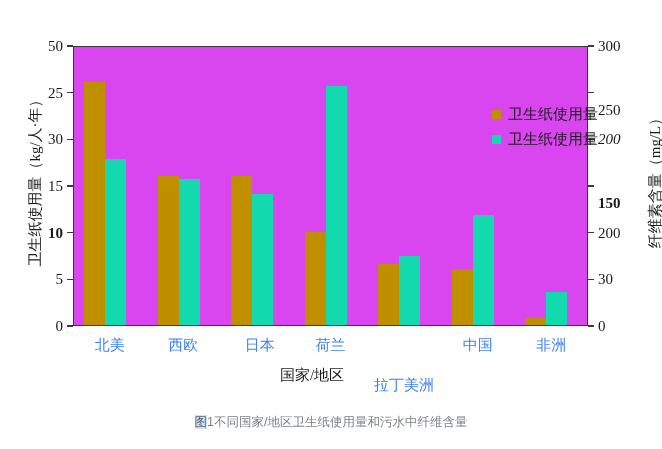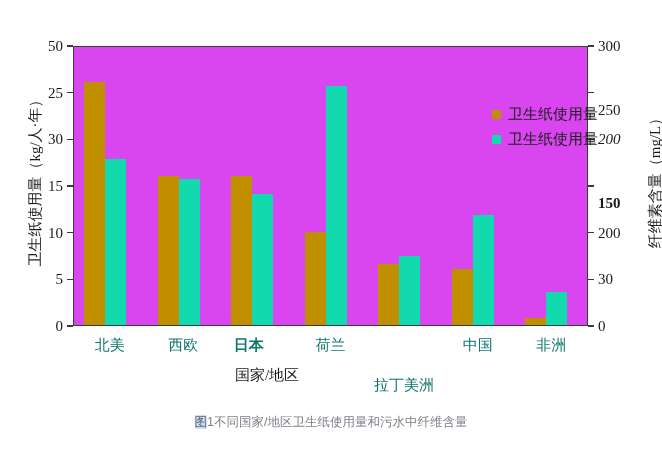--- a/index.html
+++ b/index.html
@@ -69,32 +69,33 @@
     height: 1.4px;
     background: #3a3a3a;
   }
   .tick-mark.left  { left: 67px;  width: 6px; }
   .tick-mark.right { left: 588px; width: 6px; }
 
   .cat-label {
     position: absolute;
     top: 336px;
     font-size: 15px;
-    color: #0f766e;
+    color: #3b82f6;
     text-align: center;
     white-space: nowrap;
   }
 
   #xlabel {
     position: absolute;
     top: 366px;
     left: 0; width: 534px;
     text-align: center;
     font-size: 15px;
     color: #1a1a1a;
+    padding-left: 45px;
   }
 
   .vlabel {
     position: absolute;
     font-size: 15px;
     color: #1a1a1a;
     white-space: nowrap;
     transform-origin: 50% 50%;
   }
   #ylabel-left {
@@ -157,21 +158,21 @@
 
   <div class="vlabel" id="ylabel-left">卫生纸使用量（kg/人·年）</div>
 
   <div class="vlabel" id="ylabel-right">纤维素含量（mg/L）</div>
 
   <div id="axis-layer">
       <div class="tick-left" style="top: 319px; left: 30px; width: 33px; right: auto;">0</div>
       <div class="tick-mark left" style="top: 325.3px;"></div>
       <div class="tick-left" style="top: 272.333px; left: 30px; width: 33px; right: auto;">5</div>
       <div class="tick-mark left" style="top: 278.633px;"></div>
-      <div class="tick-left" style="top: 225.667px; left: 30px; width: 33px; right: auto;">10</div>
+      <div class="tick-left" style="top: 225.667px; left: 30px; width: 33px; right: auto; font-weight: bold;">10</div>
       <div class="tick-mark left" style="top: 231.967px;"></div>
       <div class="tick-left" style="top: 179px; left: 30px; width: 33px; right: auto;">15</div>
       <div class="tick-mark left" style="top: 185.3px;"></div>
       <div class="tick-left" style="top: 132.333px; left: 30px; width: 33px; right: auto;">30</div>
       <div class="tick-mark left" style="top: 138.633px;"></div>
       <div class="tick-left" style="top: 85.6667px; left: 30px; width: 33px; right: auto;">25</div>
       <div class="tick-mark left" style="top: 91.9667px;"></div>
       <div class="tick-left" style="top: 39px; left: 30px; width: 33px; right: auto;">50</div>
       <div class="tick-mark left" style="top: 45.3px;"></div>
       <div class="tick-right" style="top: 319px; left: 598px;">0</div>
@@ -230,21 +231,21 @@
       <div class="legend-row">
         <span class="legend-swatch" style="background: rgb(19, 217, 174);"></span>
         <span class="legend-text">卫生纸使用量</span>
       </div>
     </div>
   </div>
 
   <div id="cat-layer">
       <div class="cat-label" style="left: 73px; width: 73.5714px;">北美</div>
       <div class="cat-label" style="left: 146.571px; width: 73.5714px;">西欧</div>
-      <div class="cat-label" style="left: 212px; width: 73.5714px; font-weight: bold;">日本</div>
+      <div class="cat-label" style="left: 223px; width: 73.5714px;">日本</div>
       <div class="cat-label" style="left: 293.714px; width: 73.5714px;">荷兰</div>
       <div class="cat-label" style="left: 367.286px; width: 73.5714px; margin-top: 40px;">拉丁美洲</div>
       <div class="cat-label" style="left: 440.857px; width: 73.5714px;">中国</div>
       <div class="cat-label" style="left: 514.429px; width: 73.5714px;">非洲</div>
     </div>
 
   <div id="xlabel">国家/地区</div>
 
   <div id="caption">
     <span class="hl">图</span><span>1不同国家/地区卫生纸使用量和污水中纤维含量</span>

